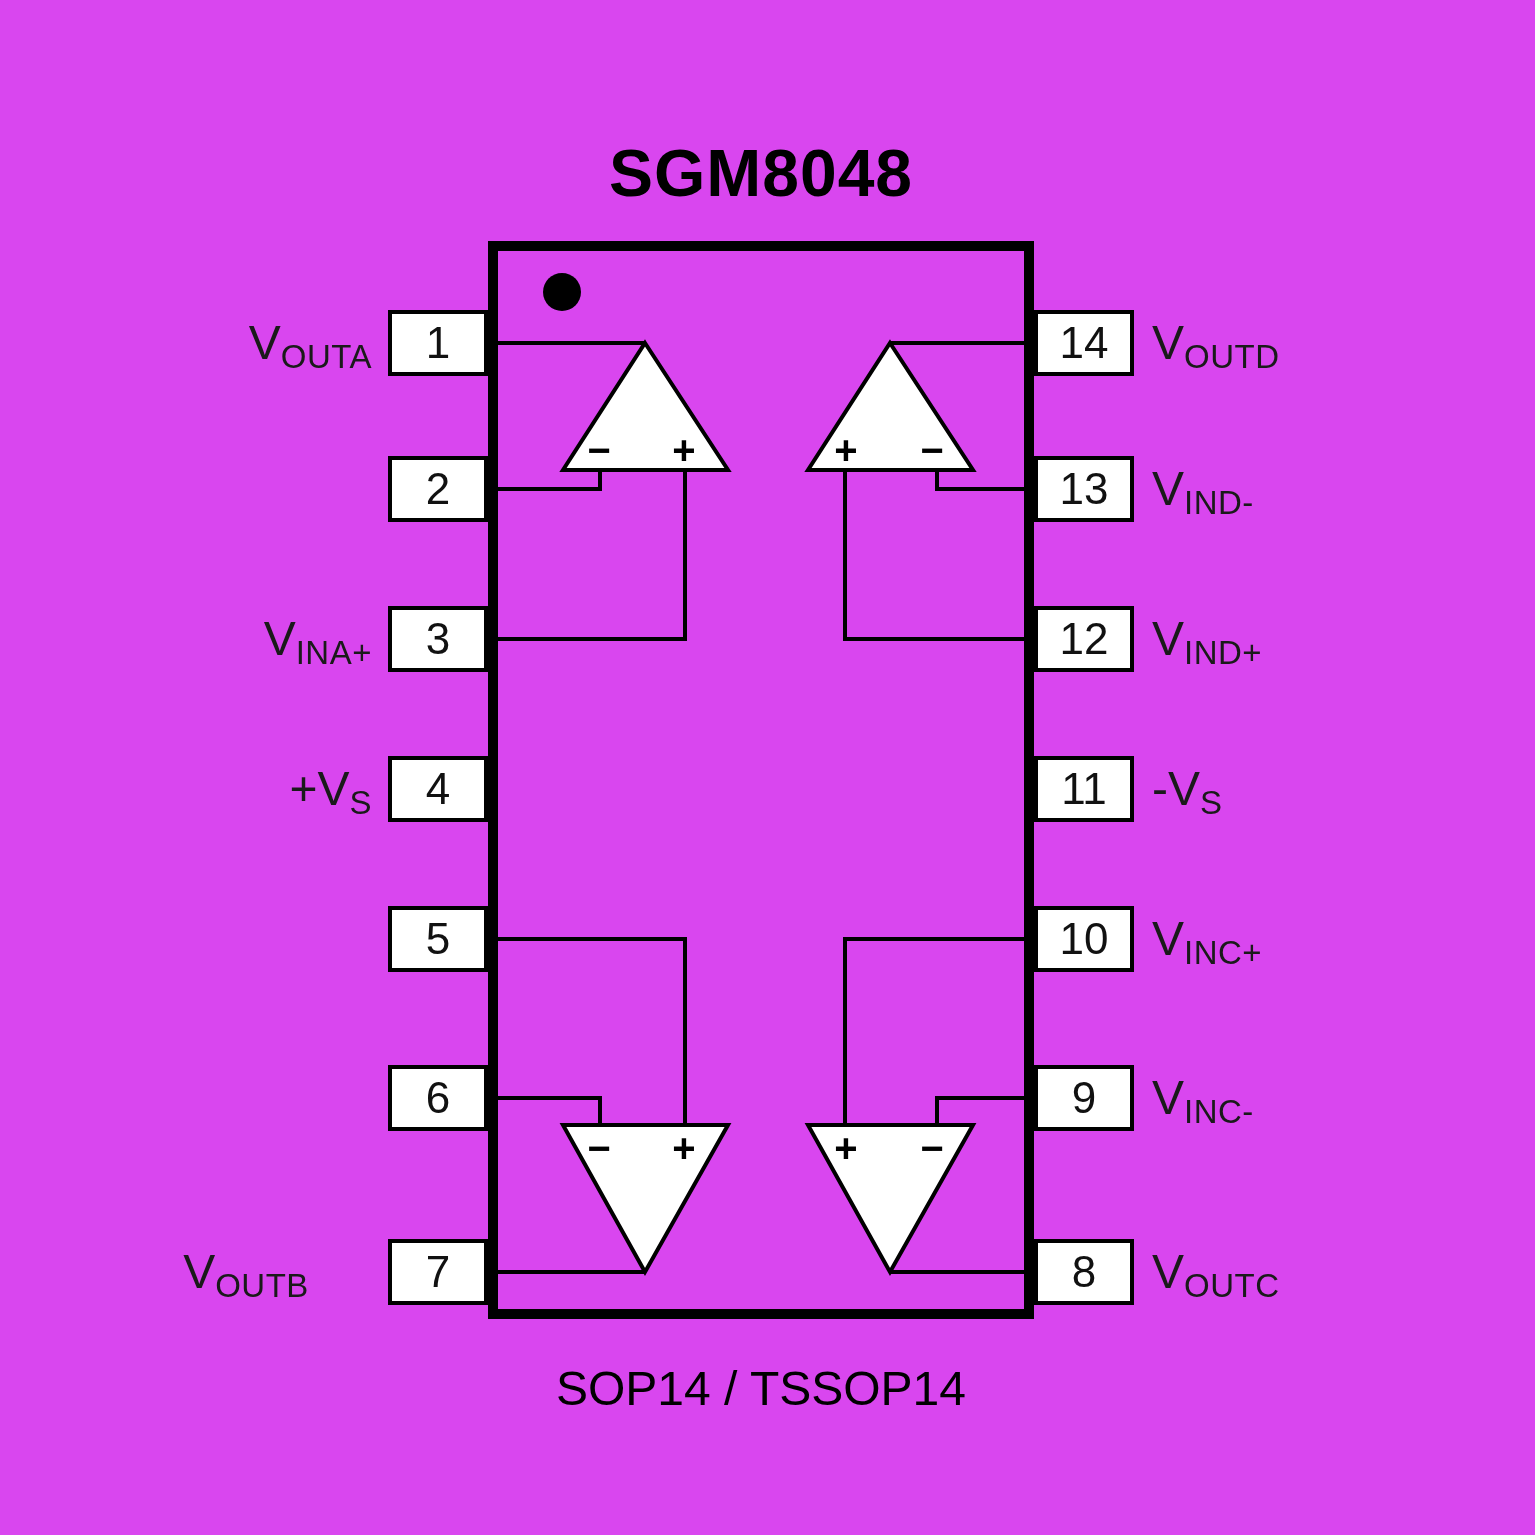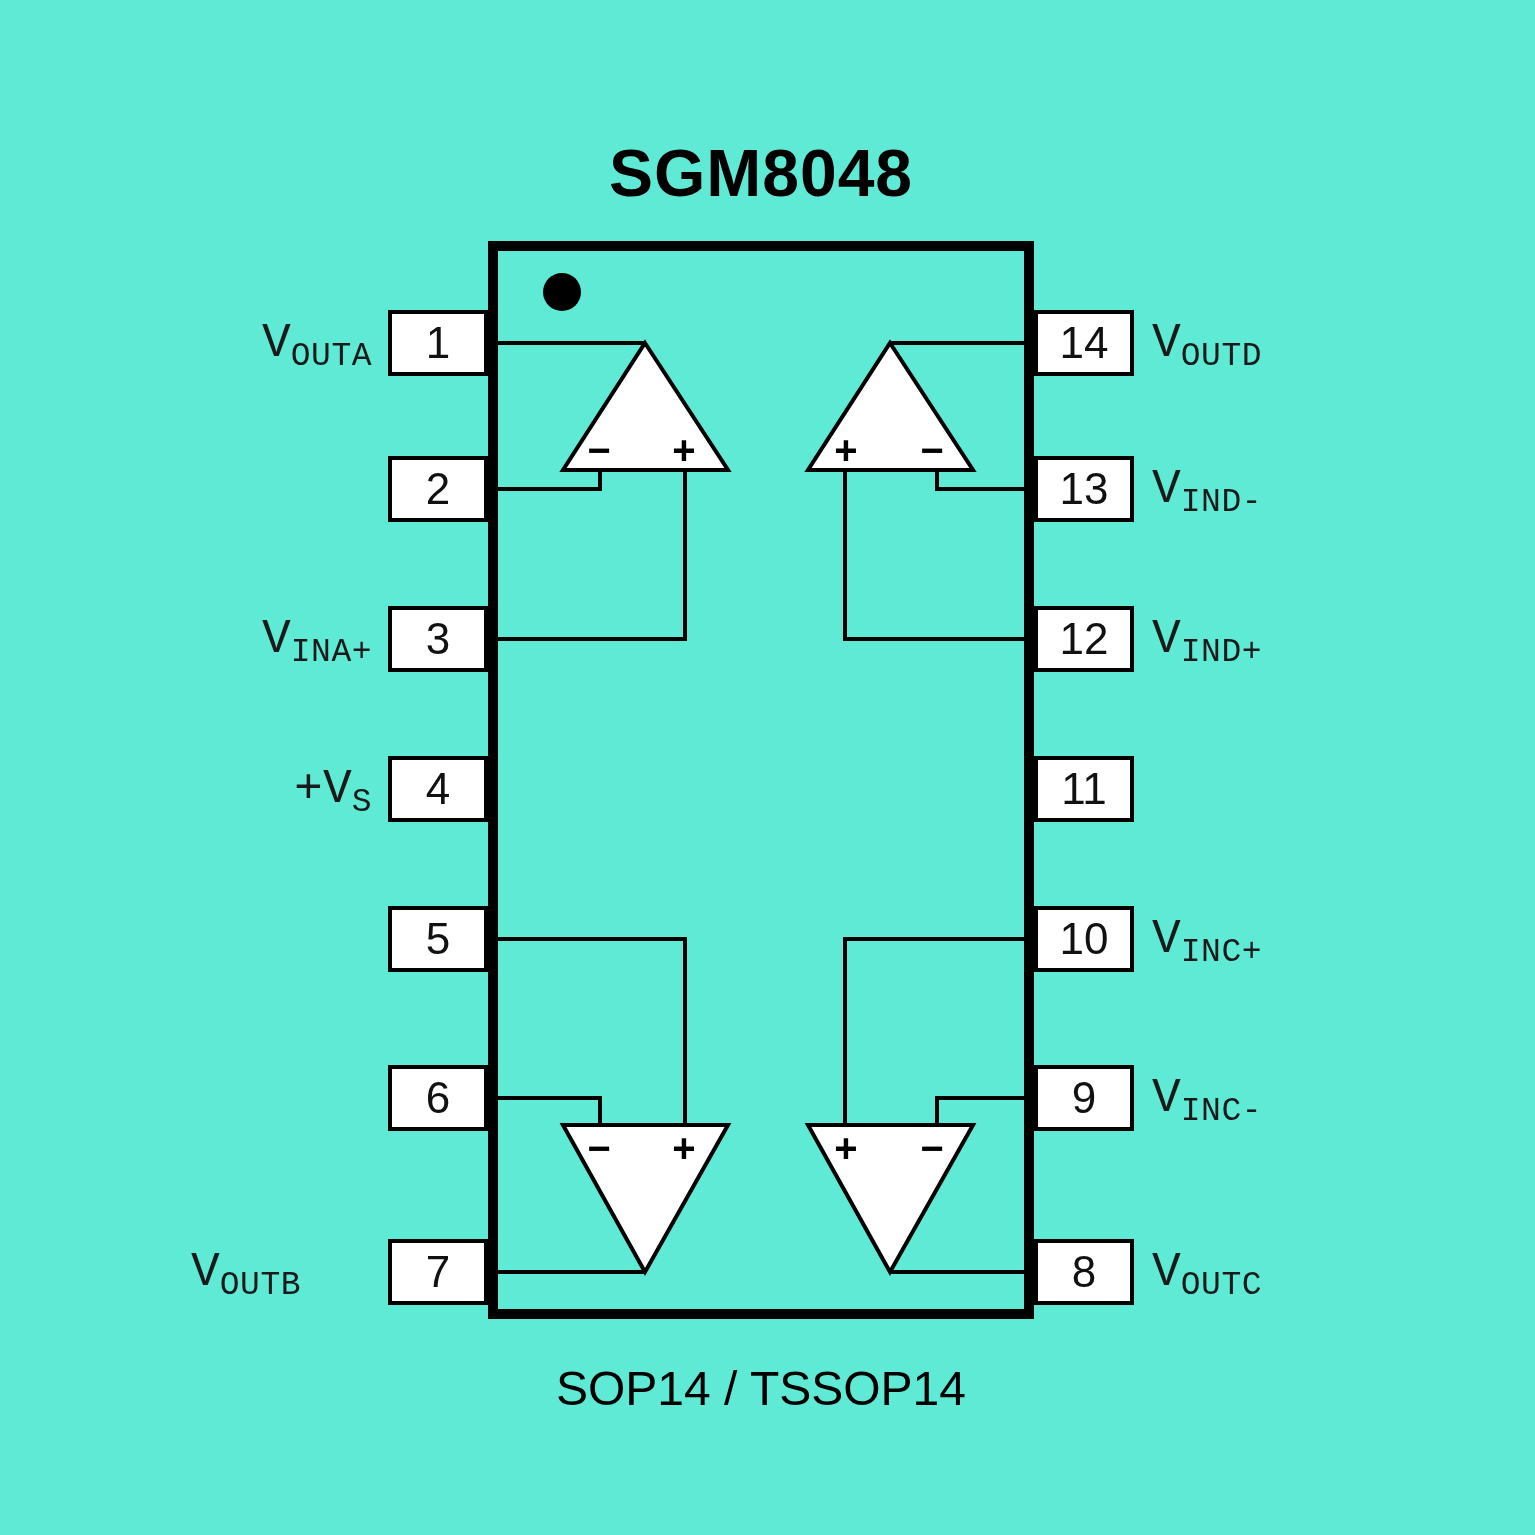--- a/index.html
+++ b/index.html
@@ -1,20 +1,20 @@
 <!DOCTYPE html>
 <html><head>
 <meta charset="utf-8">
 <style>
   html, body { margin: 0; padding: 0; background: #ffffff; }
   .canvas {
     position: relative;
     width: 1535px;
     height: 1535px;
-    background: #5eead4;
+    background: #d946ef;
     font-family: "Liberation Sans", sans-serif;
     color: #111111;
     overflow: hidden;
   }
   .title {
     position: absolute;
     left: 488px; top: 138px; width: 546px;
     text-align: center;
     font-size: 66px;
     font-weight: bold;
@@ -47,21 +47,20 @@
     color: #111111;
   }
   .pin-box.left  { left: 388px; }
   .pin-box.right { left: 1034px; }
   .pin-label {
     position: absolute;
     font-size: 48px;
     line-height: 60px;
     white-space: nowrap;
     color: #1a1a1a;
-    font-family: Liberation Mono, monospace;
   }
   .pin-label .sub {
     font-size: 33px;
     vertical-align: -9px;
     letter-spacing: 0.5px;
   }
   .pin-label.left  { left: 120px; width: 252px; text-align: right; }
   .pin-label.right { left: 1152px; width: 300px; text-align: left; }
   .sign {
     position: absolute;
@@ -171,20 +170,21 @@
   <div class="pin-label right" style="top:459px;"><span>V</span><span class="sub">IND-</span></div>
   <div class="pin-box right" style="top:456px;">
       <span>13</span>
     </div>
 
   <div class="pin-label right" style="top:609px;"><span>V</span><span class="sub">IND+</span></div>
   <div class="pin-box right" style="top:606px;text-align:right;">
       <span>12</span>
     </div>
 
+  <div class="pin-label right" style="top:759px;"><span>-V</span><span class="sub">S</span></div>
   <div class="pin-box right" style="top:756px;">
       <span>11</span>
     </div>
 
   <div class="pin-label right" style="top:909px;"><span>V</span><span class="sub">INC+</span></div>
   <div class="pin-box right" style="top:906px;">
       <span>10</span>
     </div>
 
   <div class="pin-label right" style="top:1068px;"><span>V</span><span class="sub">INC-</span></div>

